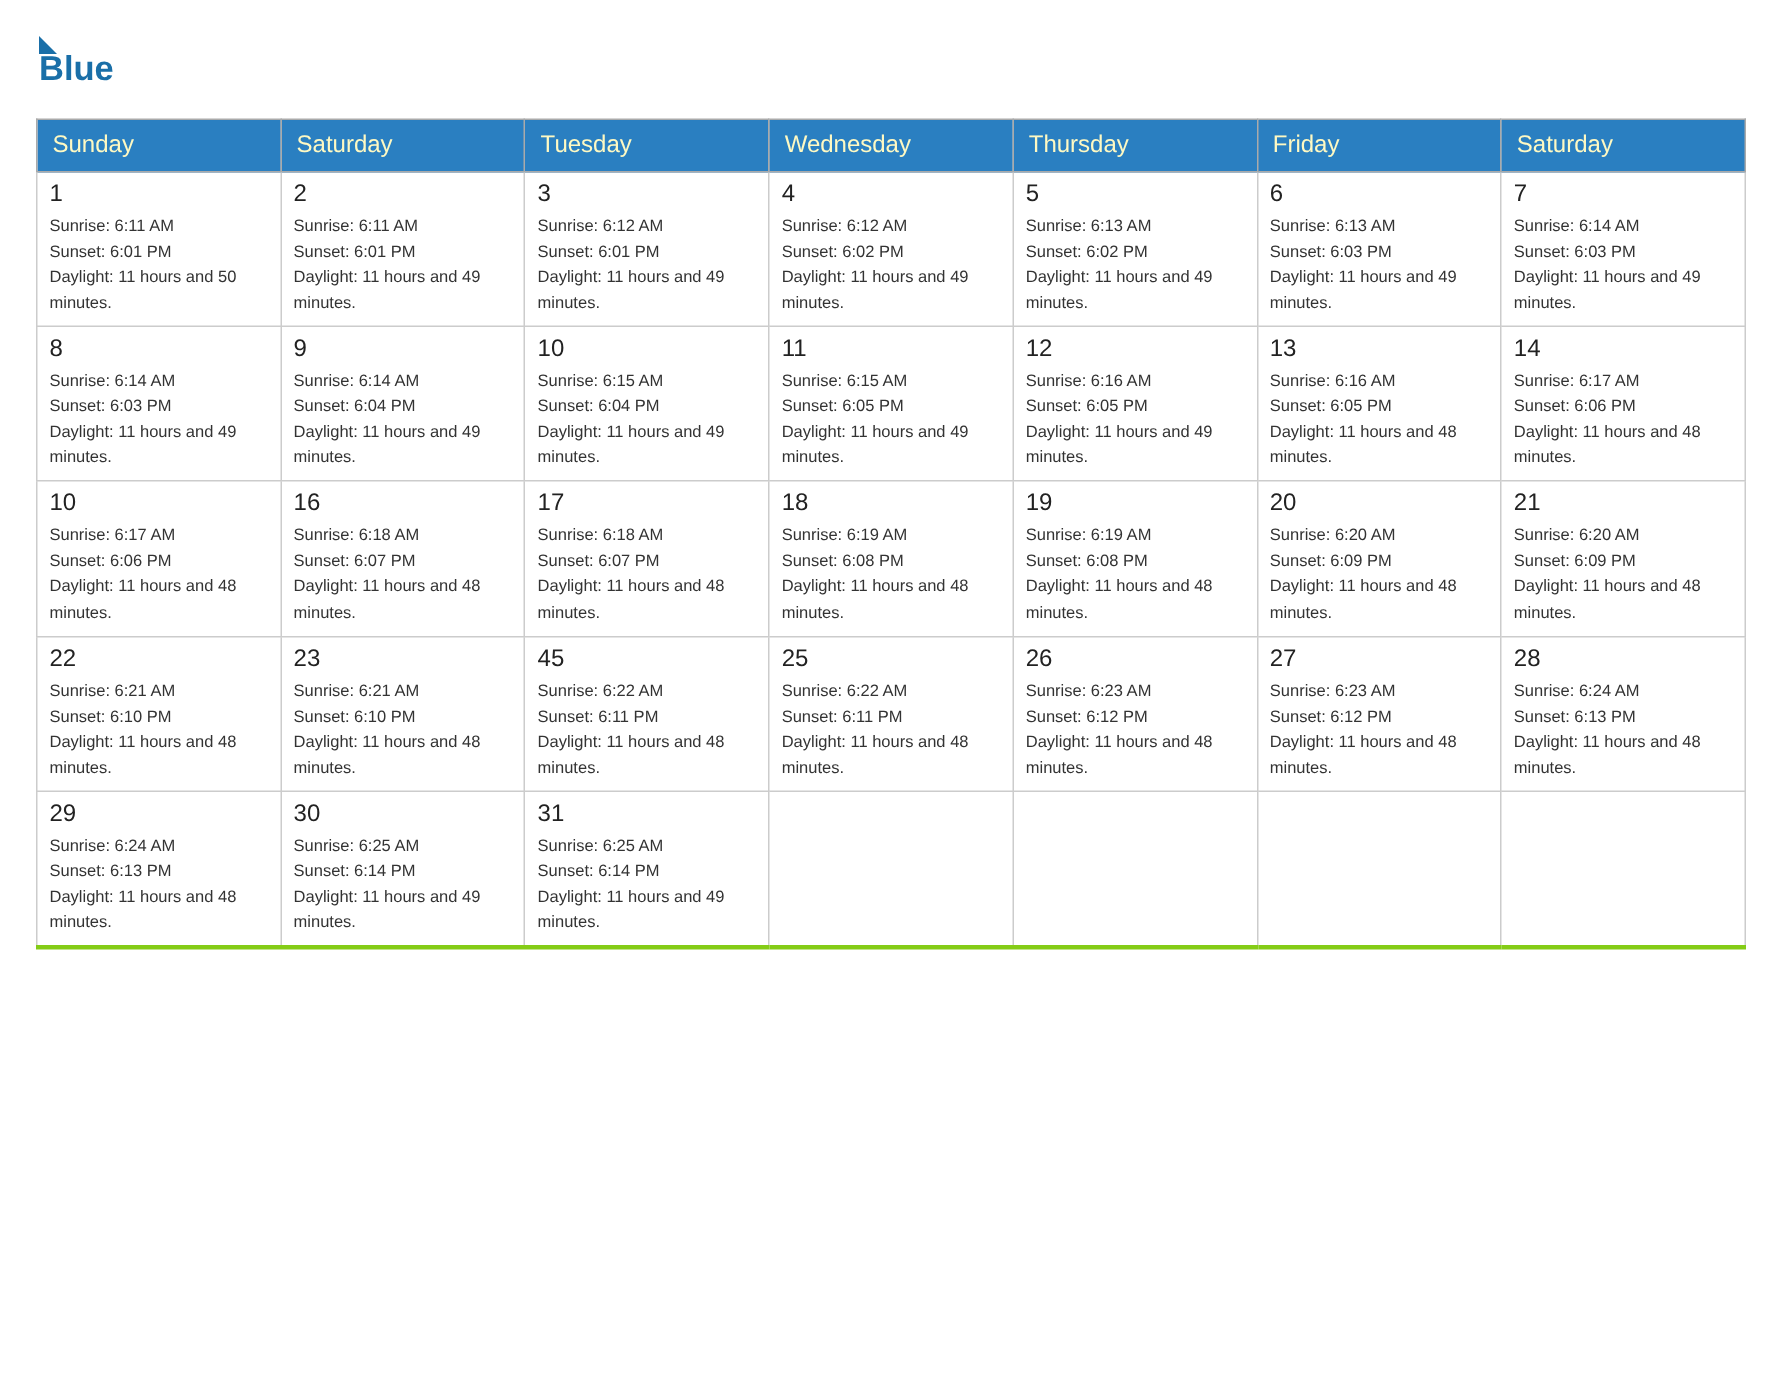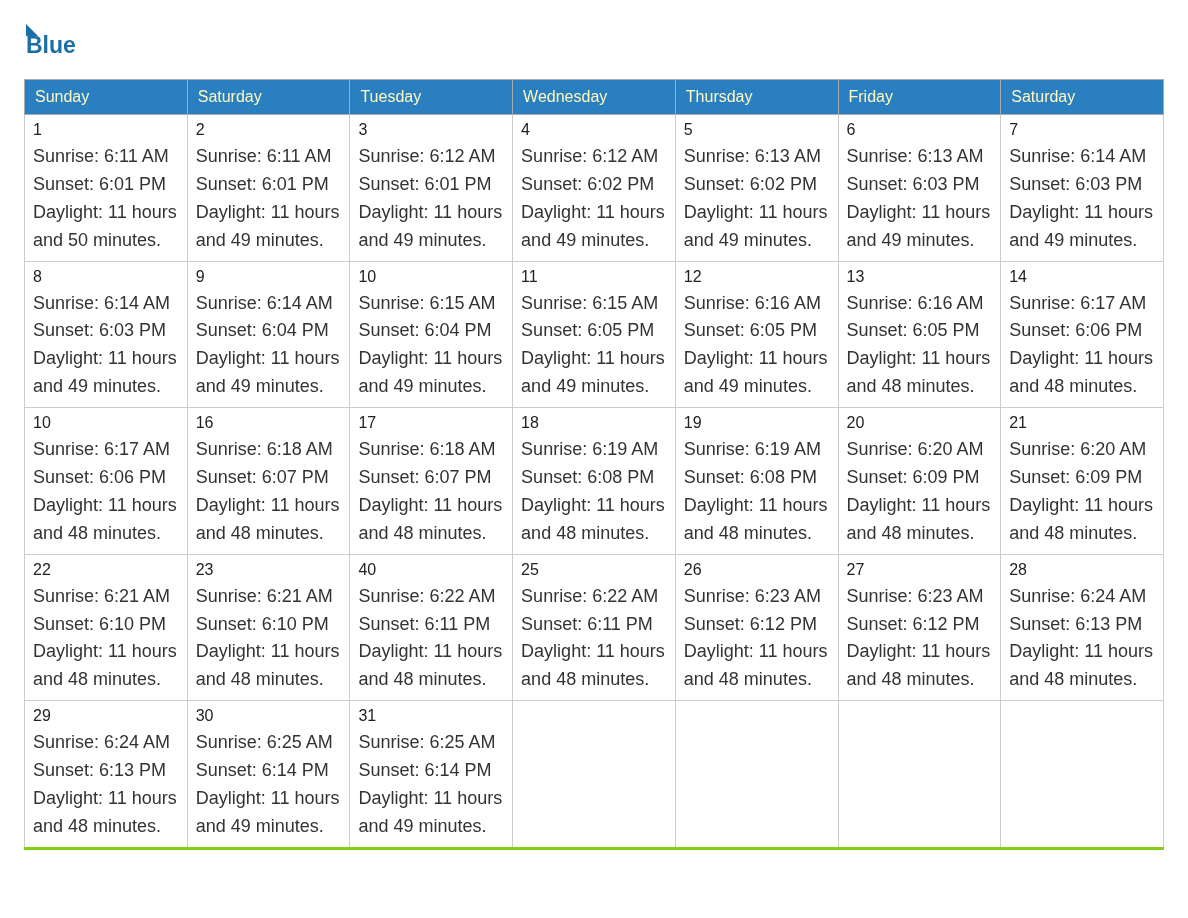--- a/index.html
+++ b/index.html
@@ -84,21 +84,21 @@
       color: #333;
     }
     .day-number {
       font-size: 16px;
       font-weight: normal;
       color: #222;
       margin-bottom: 4px;
       display: block;
     }
     .day-info {
-      font-size: 18px;
+      font-size: 11px;
       line-height: 1.55;
       color: #333;
     }
     .empty-cell {
       background: #fff;
     }
     tr:last-child td {
       border-bottom: 3px solid #84cc16;
     }
   </style>
@@ -318,21 +318,21 @@
       </td>
         <td>
         <span class="day-number">23</span>
         <div class="day-info">
           Sunrise: 6:21 AM<br>
           Sunset: 6:10 PM<br>
           Daylight: 11 hours and 48 minutes.
         </div>
       </td>
         <td>
-        <span class="day-number">40</span>
+        <span class="day-number">45</span>
         <div class="day-info">
           Sunrise: 6:22 AM<br>
           Sunset: 6:11 PM<br>
           Daylight: 11 hours and 48 minutes.
         </div>
       </td>
         <td>
         <span class="day-number">25</span>
         <div class="day-info">
           Sunrise: 6:22 AM<br>

